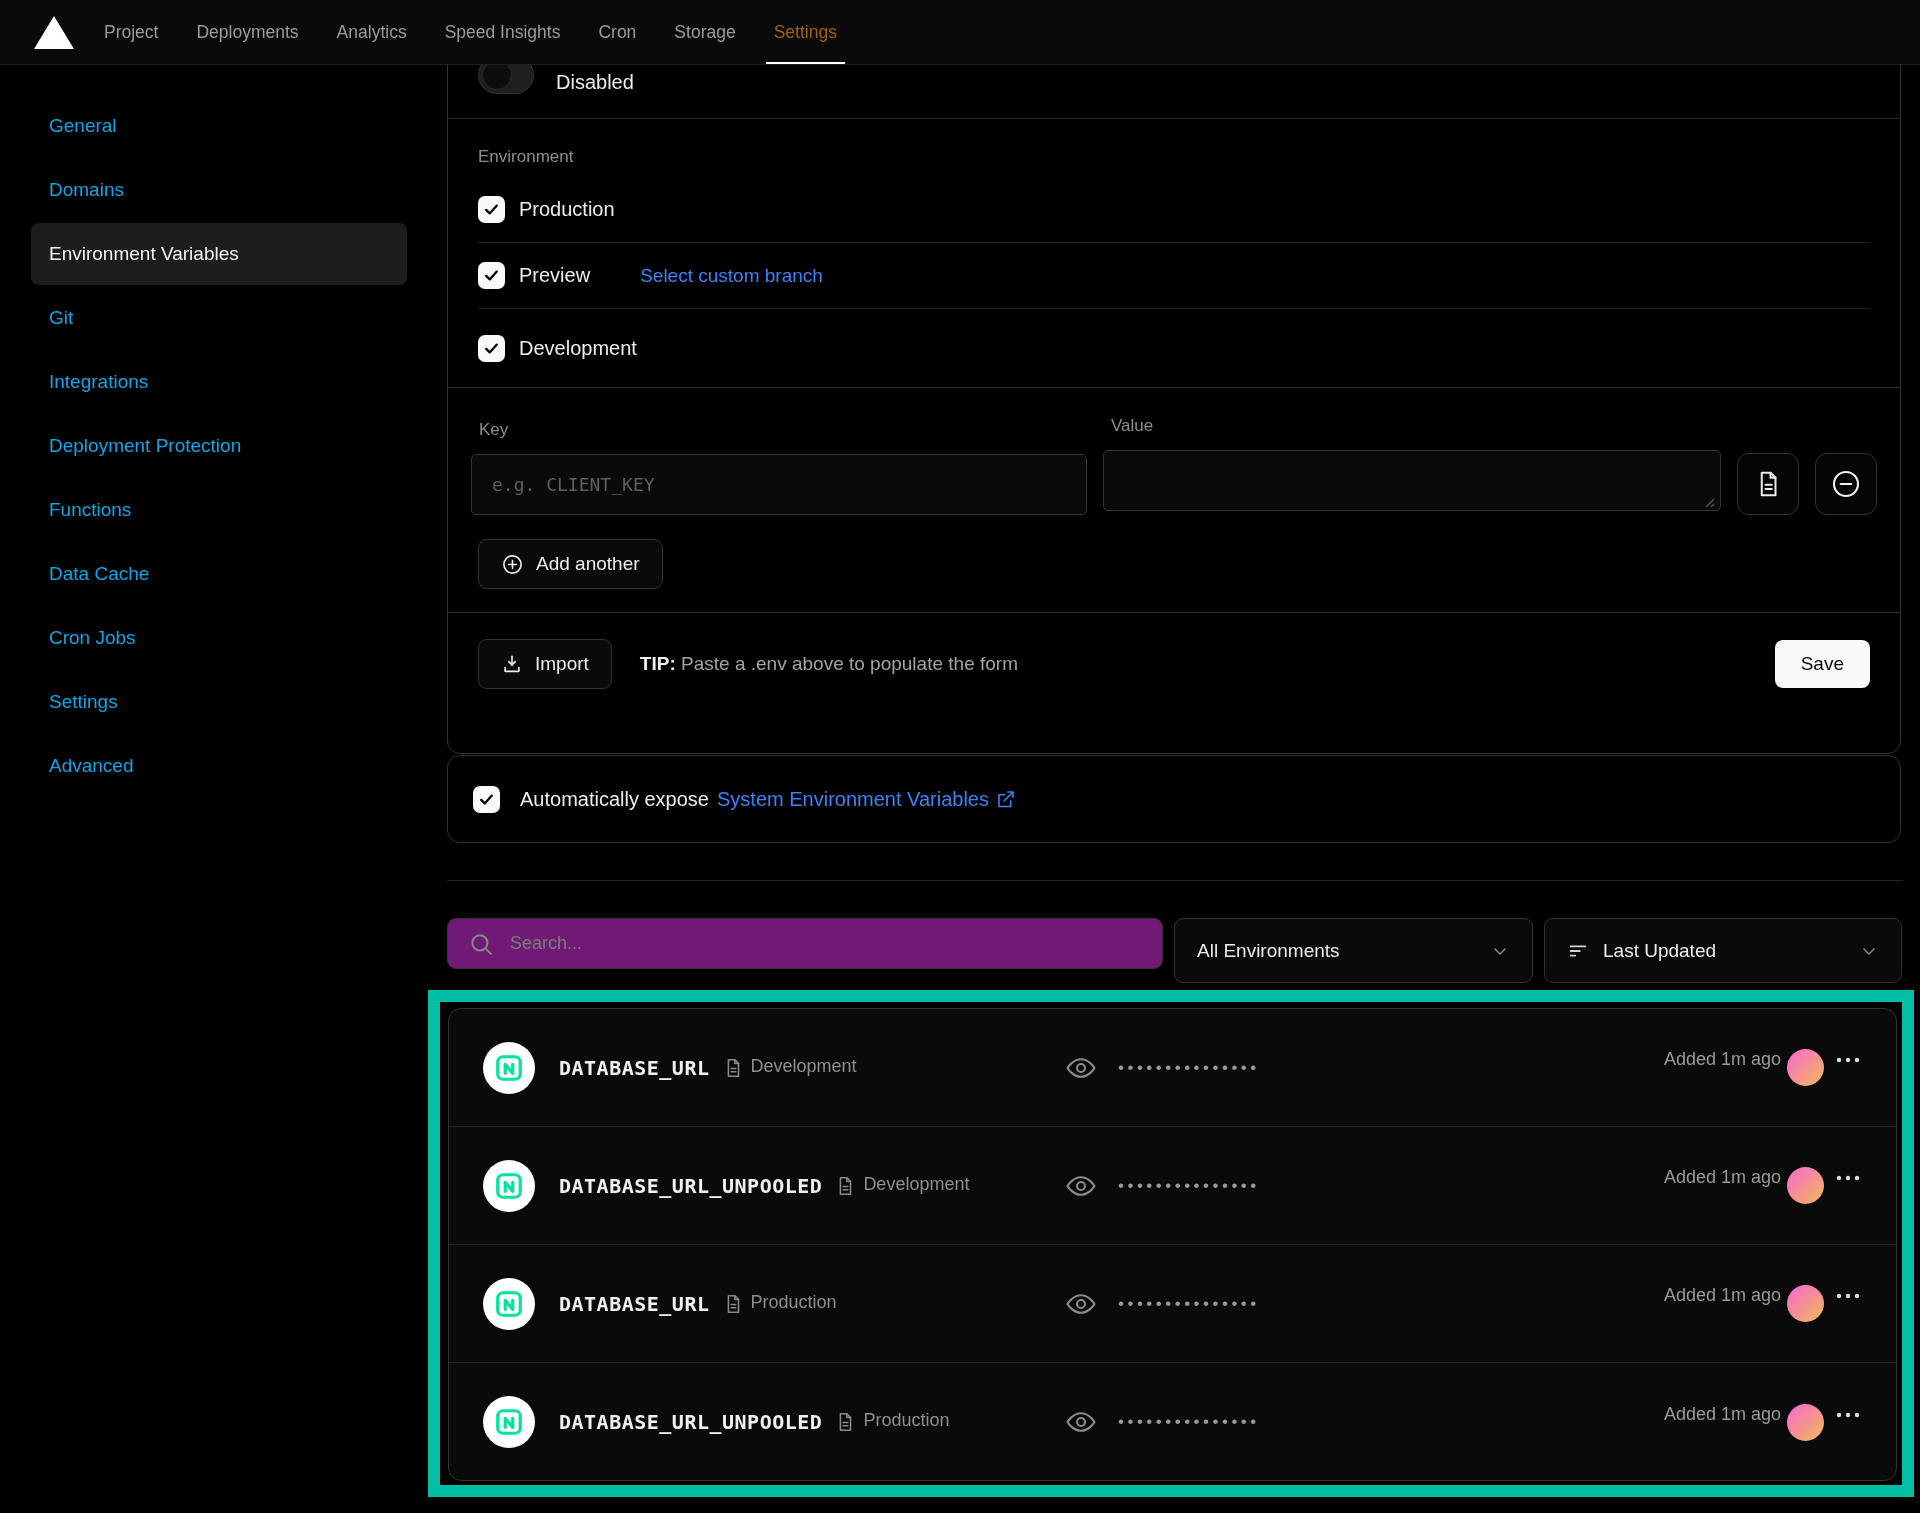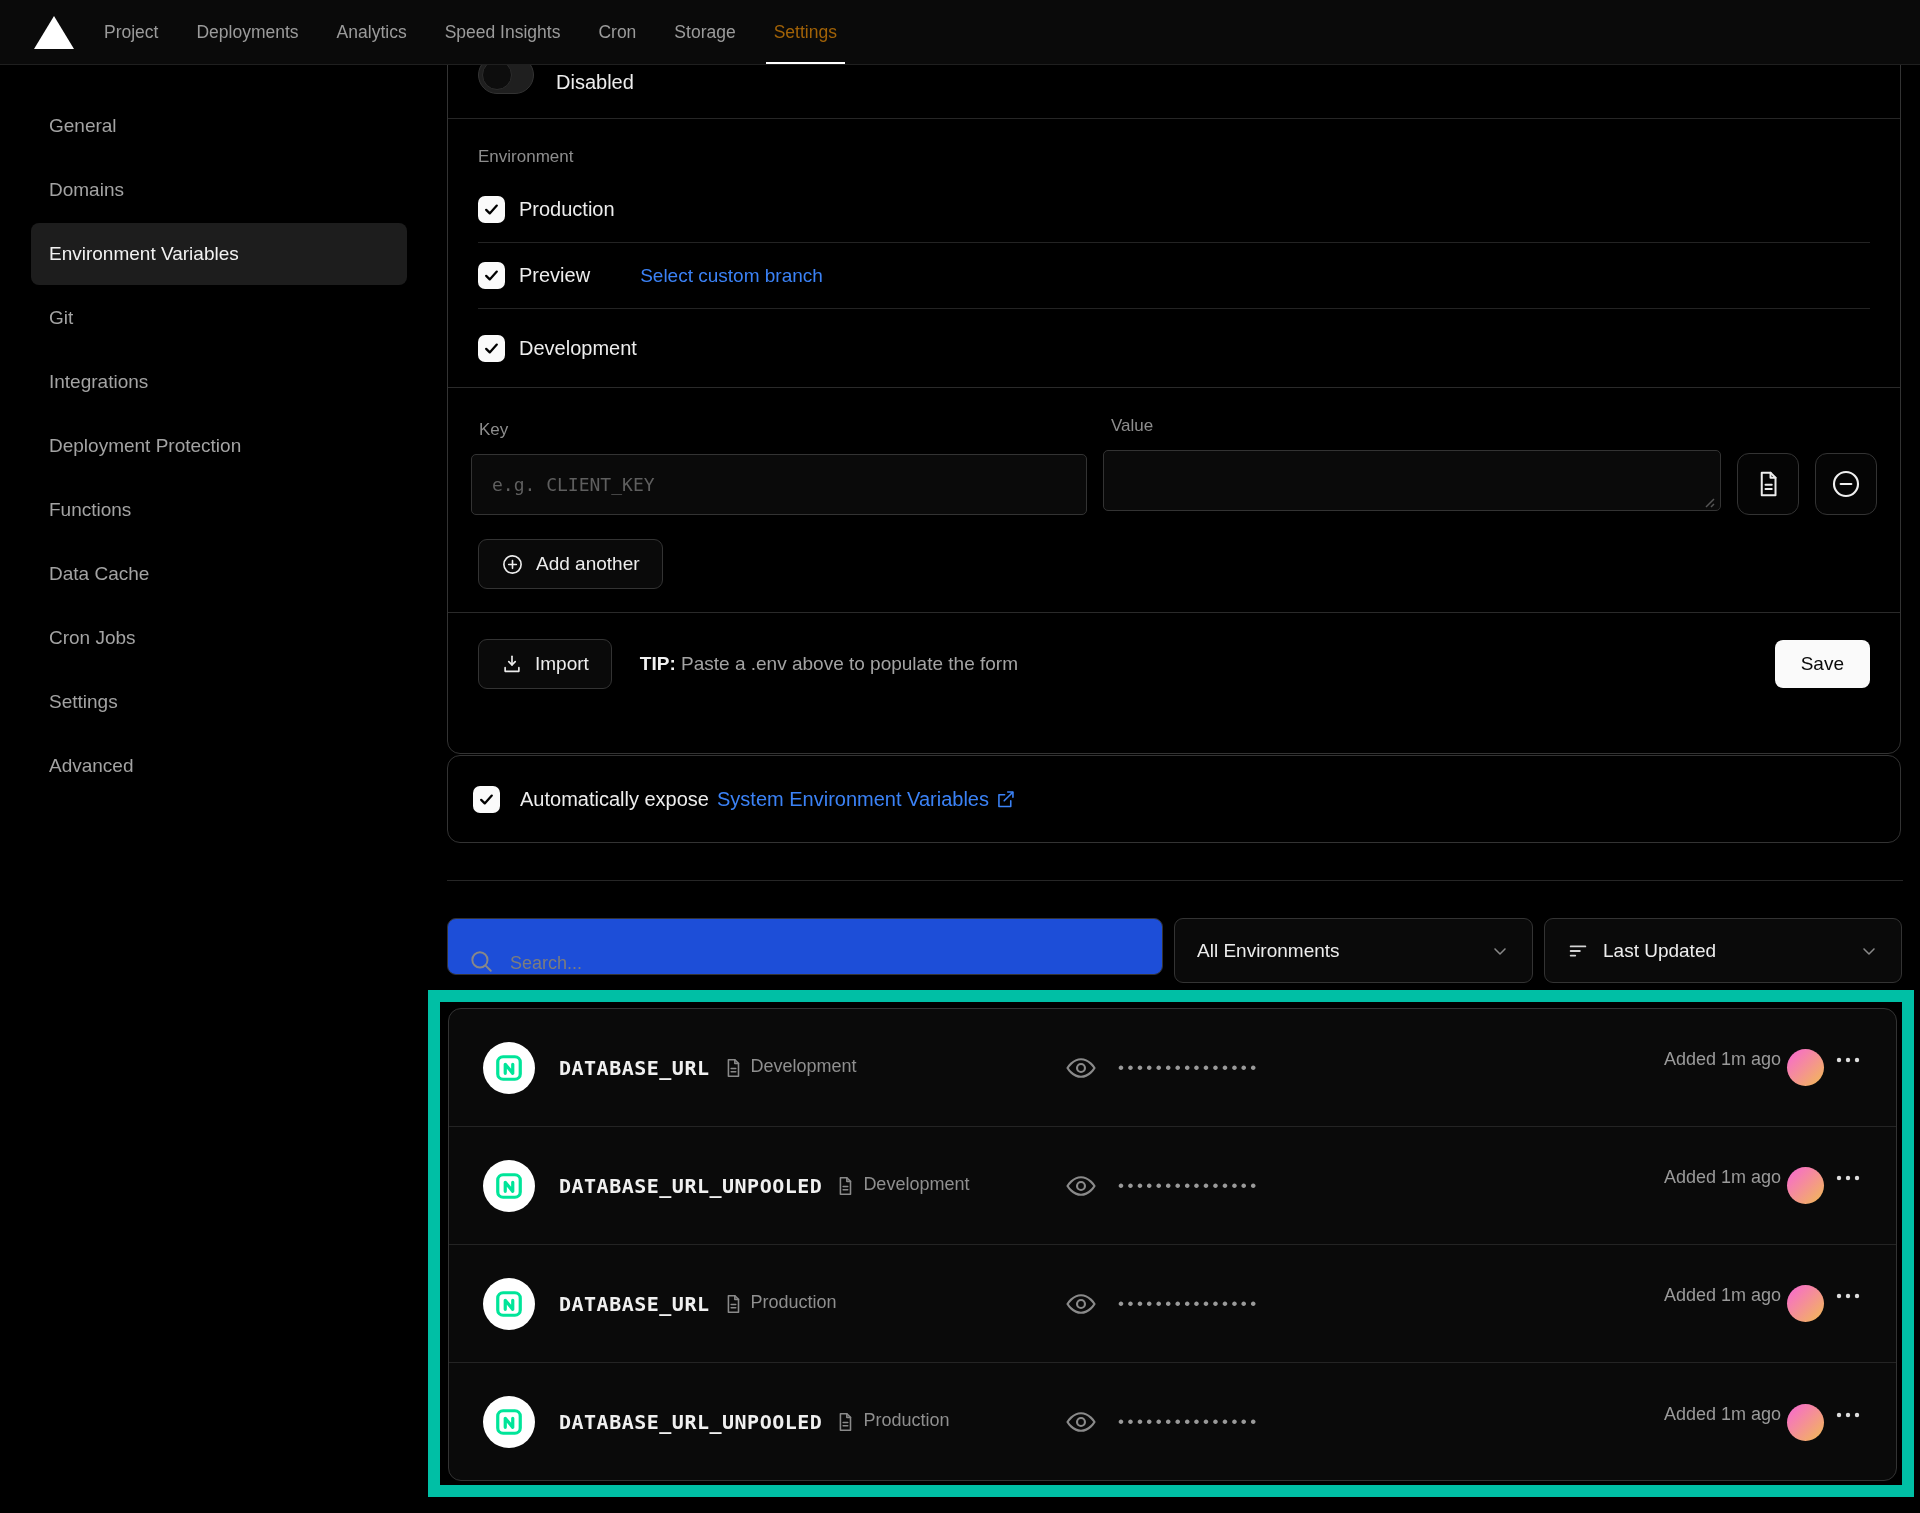--- a/index.html
+++ b/index.html
@@ -31,21 +31,21 @@
   .nav-tab.active::after {
     content:""; position:absolute; left:-8px; right:-8px; bottom:0;
     height:2px; background:#fff;
   }
 
   
   .sidebar { position:absolute; top:65px; left:0; width:430px; padding-top:28px; z-index:5; }
   .side-item {
     height:62px; margin:2px 22px 2px 31px; width:376px;
     display:flex; align-items:center; padding-left:18px;
-    border-radius:8px; color:#a3a3a3; font-size:19px; cursor:pointer;
+    border-radius:8px; color:#0ea5e9; font-size:19px; cursor:pointer;
   }
   .side-item.active { background:#1d1d1d; color:#f2f2f2; }
 
   
   .card { position:absolute; background:#000; border:1px solid #333; border-radius:13px; }
   .checkbox {
     width:27px; height:27px; border-radius:7px; background:#fafafa;
     display:flex; align-items:center; justify-content:center; flex:none; cursor:pointer;
   }
   .graylabel { color:#8d8d8d; font-size:17px; }
@@ -116,22 +116,22 @@
     display:flex; align-items:center; gap:20px; padding:0 25px;
   }
   .expose-text { font-size:20px; color:#ededed; display:flex; align-items:center; gap:8px; }
   .expose-text .blue { cursor:pointer; display:inline-flex; align-items:center; gap:6px; }
 
   .hr-full { position:absolute; left:447px; top:880px; width:1456px; height:1px; background:#262626; }
 
   
   .filter-row { position:absolute; left:447px; top:918px; width:1456px; height:65px; display:flex; gap:11px; }
   .searchbox {
-    width:716px; height:57px; background:#1d4ed8; border:1px solid #333; border-radius:9px;
-    display:flex; align-items:flex-end; padding:0 20px; gap:16px;
+    width:716px; height:51px; background:#701a75; border:1px solid #333; border-radius:9px;
+    display:flex; align-items:center; padding:0 20px; gap:16px;
   }
   .searchbox input {
     flex:1; background:transparent; border:none; outline:none; color:#ededed;
     font-size:18px; font-family:"Liberation Sans", sans-serif;
   }
   .searchbox input::placeholder { color:#7d7d7d; }
   .dropdown {
     height:65px; background:#0a0a0a; border:1px solid #333; border-radius:9px;
     display:flex; align-items:center; padding:0 22px; gap:14px; cursor:pointer;
     font-size:19px; color:#ededed;

